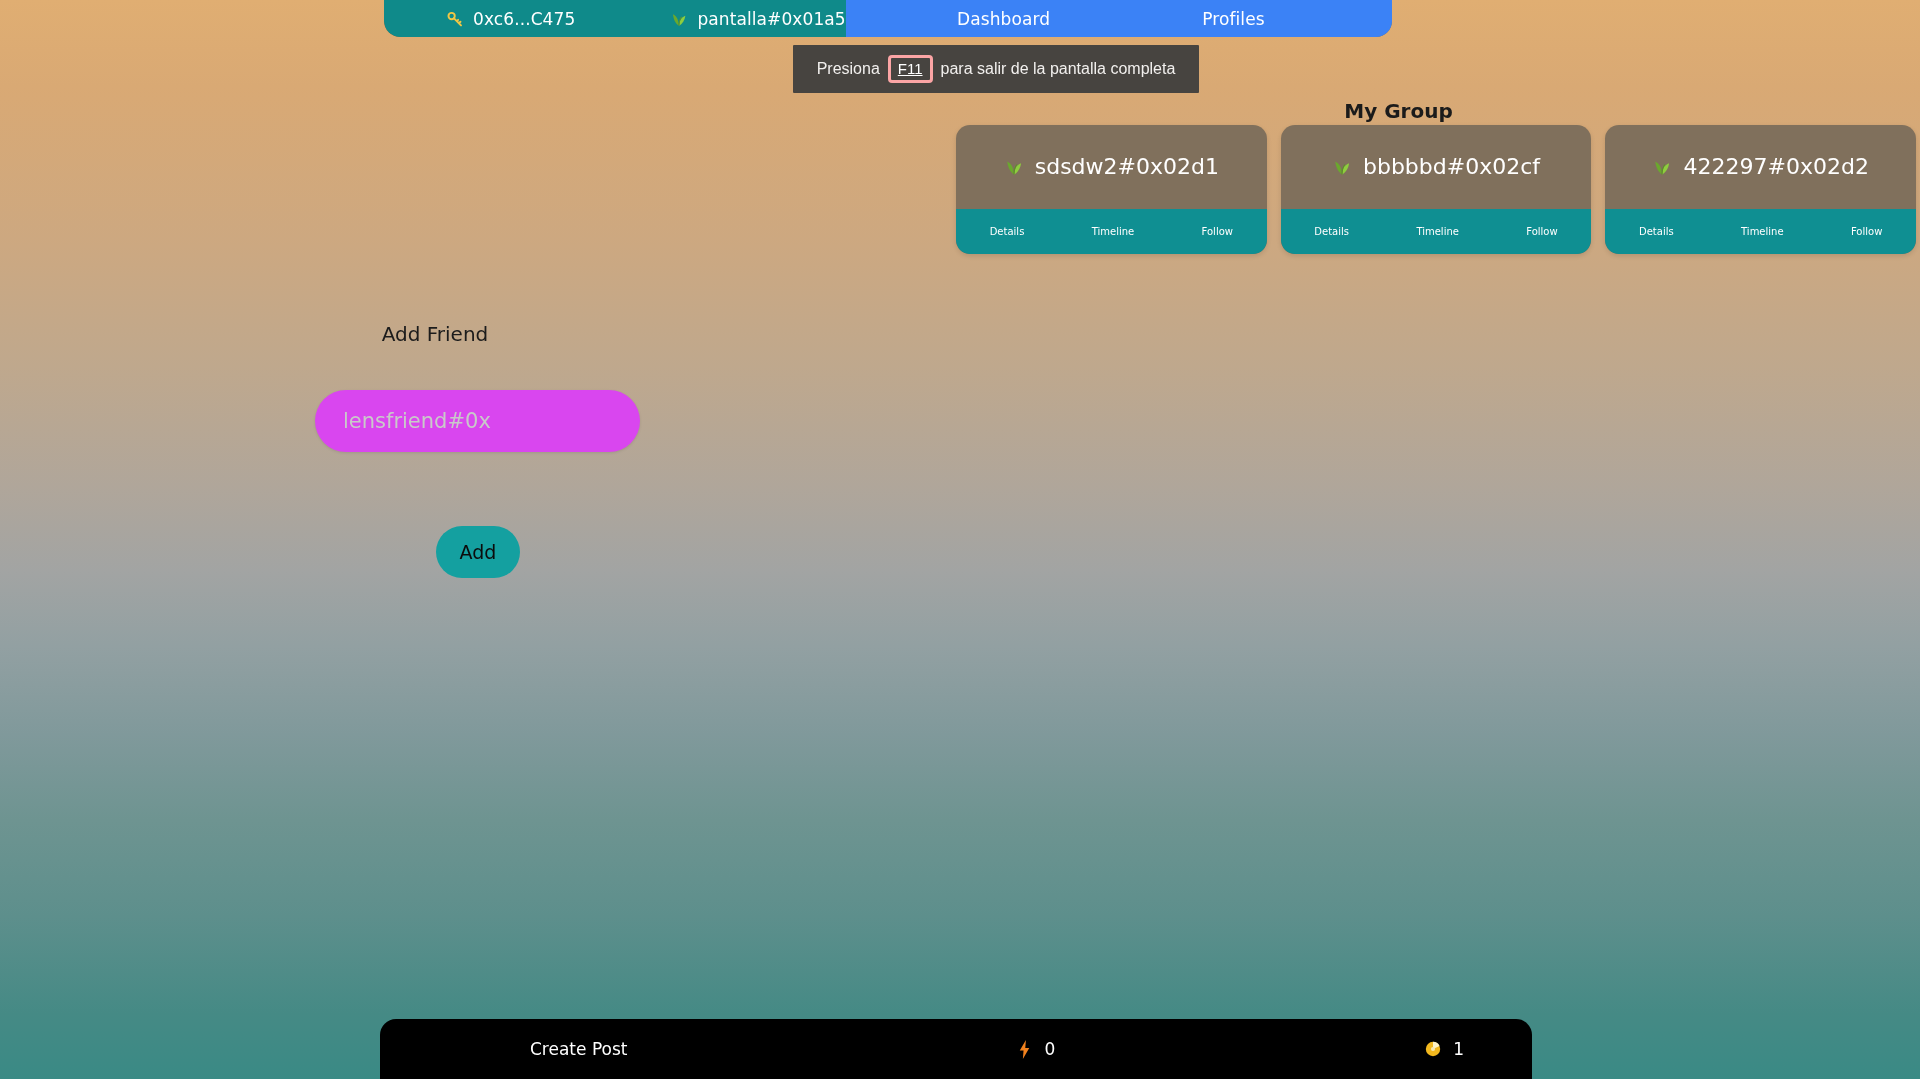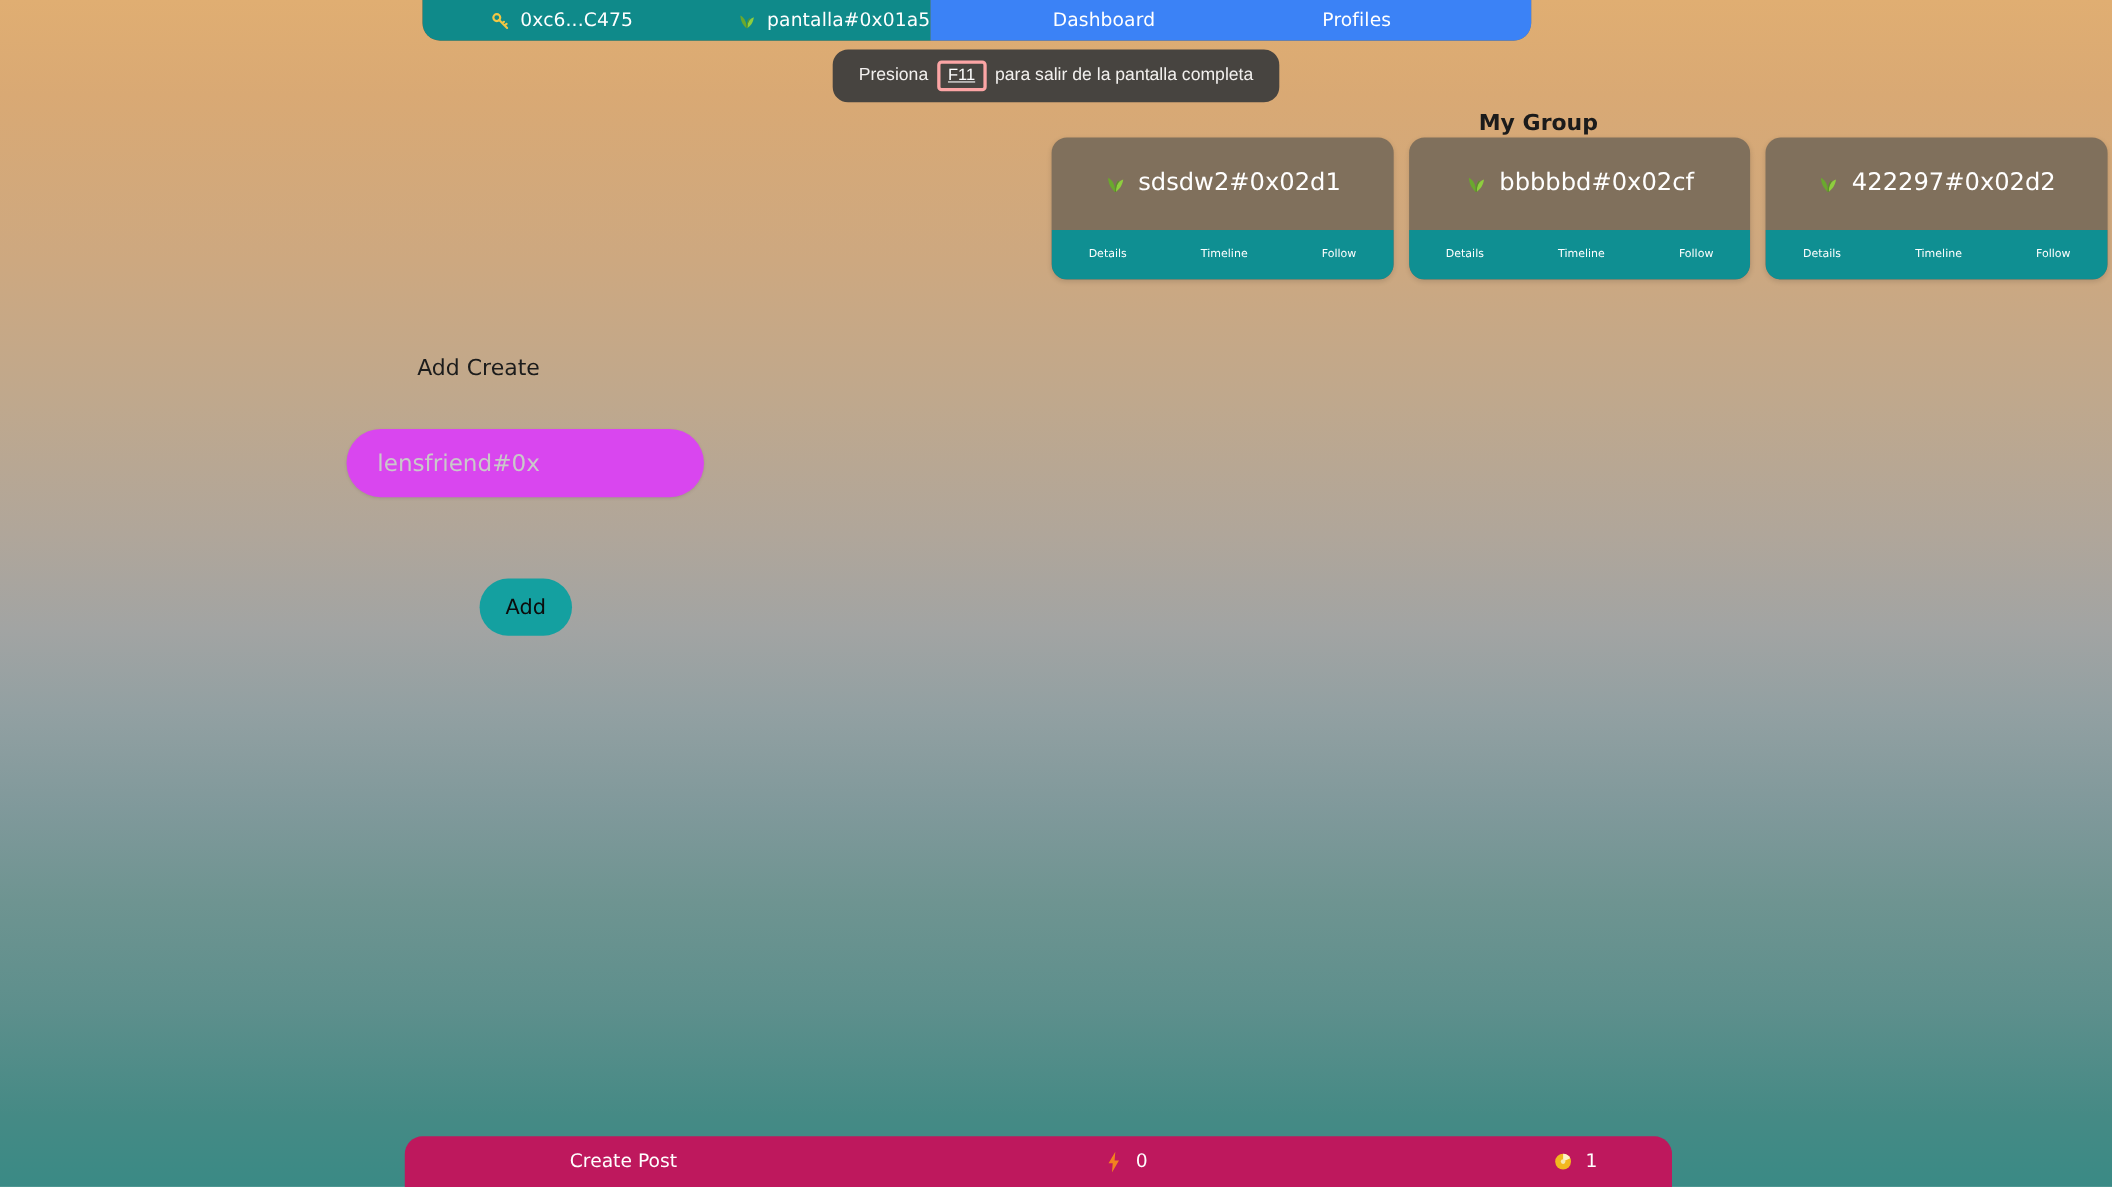--- a/index.html
+++ b/index.html
@@ -70,25 +70,25 @@
   .nav-dash   { margin-left: 111px; }
   .nav-prof   { margin-left: 152px; }
   .nav-time   { margin-left: 150px; }
 
   .ico { display: inline-block; line-height: 0; vertical-align: middle; }
 
   
   .toast {
     position: absolute;
     top: 45px;
-    left: 757px;
+    left: 793px;
     width: 406px;
     height: 48px;
     background: #474440;
-    border-radius: 14px;
+    border-radius: 1px;
     display: flex;
     align-items: center;
     justify-content: center;
     gap: 8px;
     color: #f2f0ee;
     font-size: 16px;
     font-family: "Liberation Sans", sans-serif;
   }
   .keycap {
     display: inline-block;
@@ -198,25 +198,25 @@
     background: #14a0a0;
     color: #0c0c0c;
     font-size: 19px;
     font-family: "DejaVu Sans", "Liberation Sans", sans-serif;
     cursor: pointer;
   }
 
   
   .bottombar {
     position: absolute;
-    left: 368px;
+    left: 380px;
     bottom: 0;
     width: 1152px;
-    height: 46px;
-    background: #be185d;
+    height: 60px;
+    background: #000000;
     border-top-left-radius: 16px;
     border-top-right-radius: 16px;
     display: flex;
     align-items: center;
   }
   .bb-create {
     margin-left: 150px;
     color: #ffffff;
     font-size: 17px;
     background: none;
@@ -334,21 +334,21 @@
     </div>
     <div class="fcard-actions">
       <button>Details</button>
       <button>Timeline</button>
       <button>Follow</button>
     </div>
   </div>
 
 </div>
 
-<div class="add-label">Add Create</div>
+<div class="add-label">Add Friend</div>
 
 <input class="add-input" type="text" placeholder="lensfriend#0x" style="">
 
 <button class="add-button">Add</button>
 
 <div class="bottombar">
   <button class="bb-create">Create Post</button>
 
   <div class="bb-stat bb-energy">
     <span class="ico">

